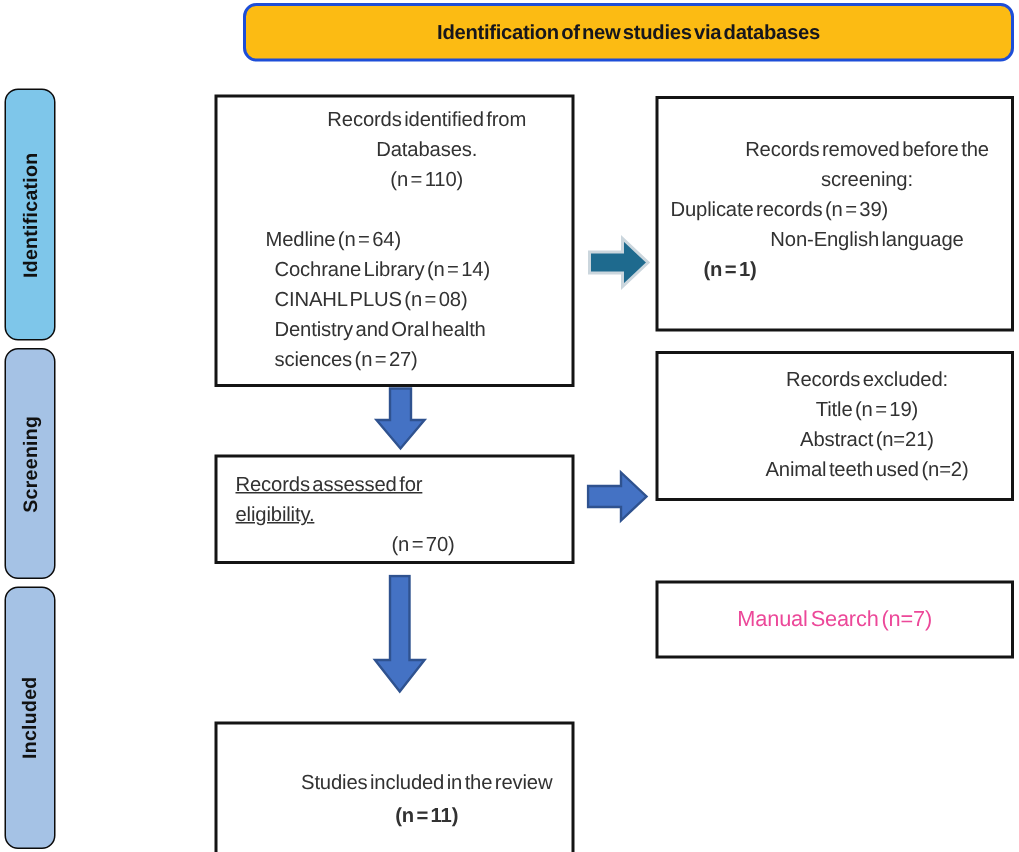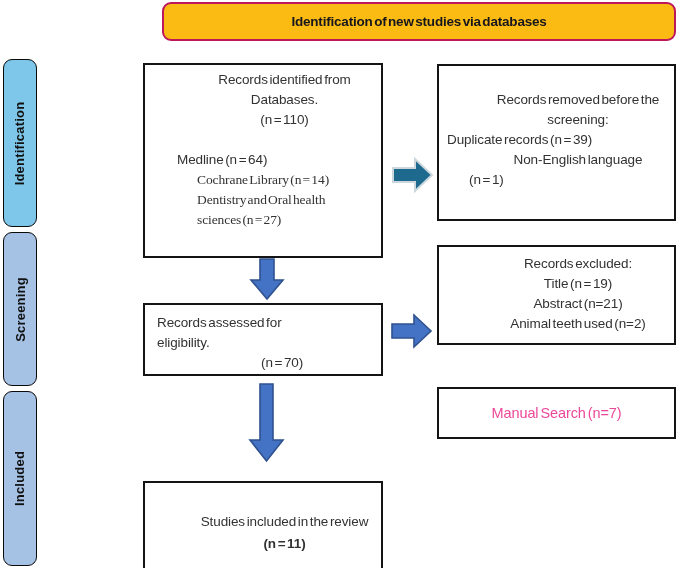--- a/index.html
+++ b/index.html
@@ -3,21 +3,21 @@
 <meta charset="utf-8">
 <style>
   html,body{margin:0;padding:0;background:#fff;}
   .stage{
     position:relative;width:679px;height:568px;background:#ffffff;overflow:hidden;
     font-family:"Liberation Sans","DejaVu Sans",sans-serif;color:#333;
   }
   
   .banner{
     position:absolute;left:162px;top:2px;width:514px;height:39px;
-    background:#FCBB13;border:2px solid #be185d;border-radius:9px;
+    background:#FCBB13;border:2px solid #1d4ed8;border-radius:9px;
     display:flex;align-items:center;justify-content:center;box-sizing:border-box;
   }
   .banner span{
     font-weight:bold;font-size:13.5px;color:#16161d;letter-spacing:-0.2px;word-spacing:-2px;
   }
   
   .sidebar-bar{
     position:absolute;left:3px;width:34px;border:1.6px solid #0b0b0b;border-radius:9px;
     display:flex;align-items:center;justify-content:center;box-sizing:border-box;
   }
@@ -29,30 +29,30 @@
     letter-spacing:0.2px;
   }
   
   .box{
     position:absolute;background:#fff;border:2px solid #141414;box-sizing:border-box;
     font-size:13.5px;line-height:20px;letter-spacing:-0.1px;word-spacing:-2px;color:#323232;
   }
   .box-identified{left:143px;top:63px;width:240px;height:195px;padding-top:5px;}
   .box-removed{left:437px;top:64px;width:239px;height:157px;padding-top:24px;}
   .box-assessed{left:143px;top:303px;width:240px;height:73px;padding-top:8px;}
-  .box-excluded{left:437px;top:245px;width:239px;height:100px;padding-top:7px;}
+  .box-excluded{left:437px;top:234px;width:239px;height:100px;padding-top:7px;}
   .box-manual{left:437px;top:387px;width:239px;height:52px;display:flex;align-items:center;justify-content:center;}
   .box-included-studies{left:143px;top:465px;width:240px;height:101px;padding-top:28px;line-height:22px;margin-top:16px;}
   .t{display:block;padding-left:43px;}
   .c{text-align:center;}
   .pl8{padding-left:8px;}
-  .pl12{padding-left:12px;}
-  .pl30{padding-left:30px;}
+  .pl12{padding-left:12px;text-decoration:underline;}
+  .pl30{padding-left:30px;font-weight:bold;}
   .pl32{padding-left:32px;}
-  .pl38{padding-left:52px;font-family:Liberation Serif, serif;}
+  .pl38{padding-left:38px;}
   .pl158{padding-left:116px;}
   .spacer{height:20px;}
   .bold{font-weight:bold;}
   .manual-label{font-size:14.5px;color:#ec4899;}
   
   .arrow{position:absolute;}
   .ar-teal{left:391px;top:156px;}
   .ar-down1{left:249px;top:258px;}
   .ar-right2{left:391px;top:312px;}
   .ar-down2{left:248px;top:383px;}
@@ -76,20 +76,21 @@
     <span class="vtext">Included</span>
   </div>
 
   <div class="box box-identified">
     <span class="t c">Records identified from</span>
     <span class="t c">Databases.</span>
     <span class="t c">(n = 110)</span>
     <span class="t spacer"></span>
     <span class="t pl32">Medline (n = 64)</span>
     <span class="t pl38">Cochrane Library (n = 14)</span>
+    <span class="t pl38">CINAHL PLUS (n = 08)</span>
     <span class="t pl38">Dentistry and Oral health</span>
     <span class="t pl38">sciences (n = 27)</span>
   </div>
 
   <div class="box box-removed">
     <span class="t c">Records removed before the</span>
     <span class="t c">screening:</span>
     <span class="t pl8">Duplicate records (n = 39)</span>
     <span class="t c">Non-English language</span>
     <span class="t pl30">(n = 1)</span>

